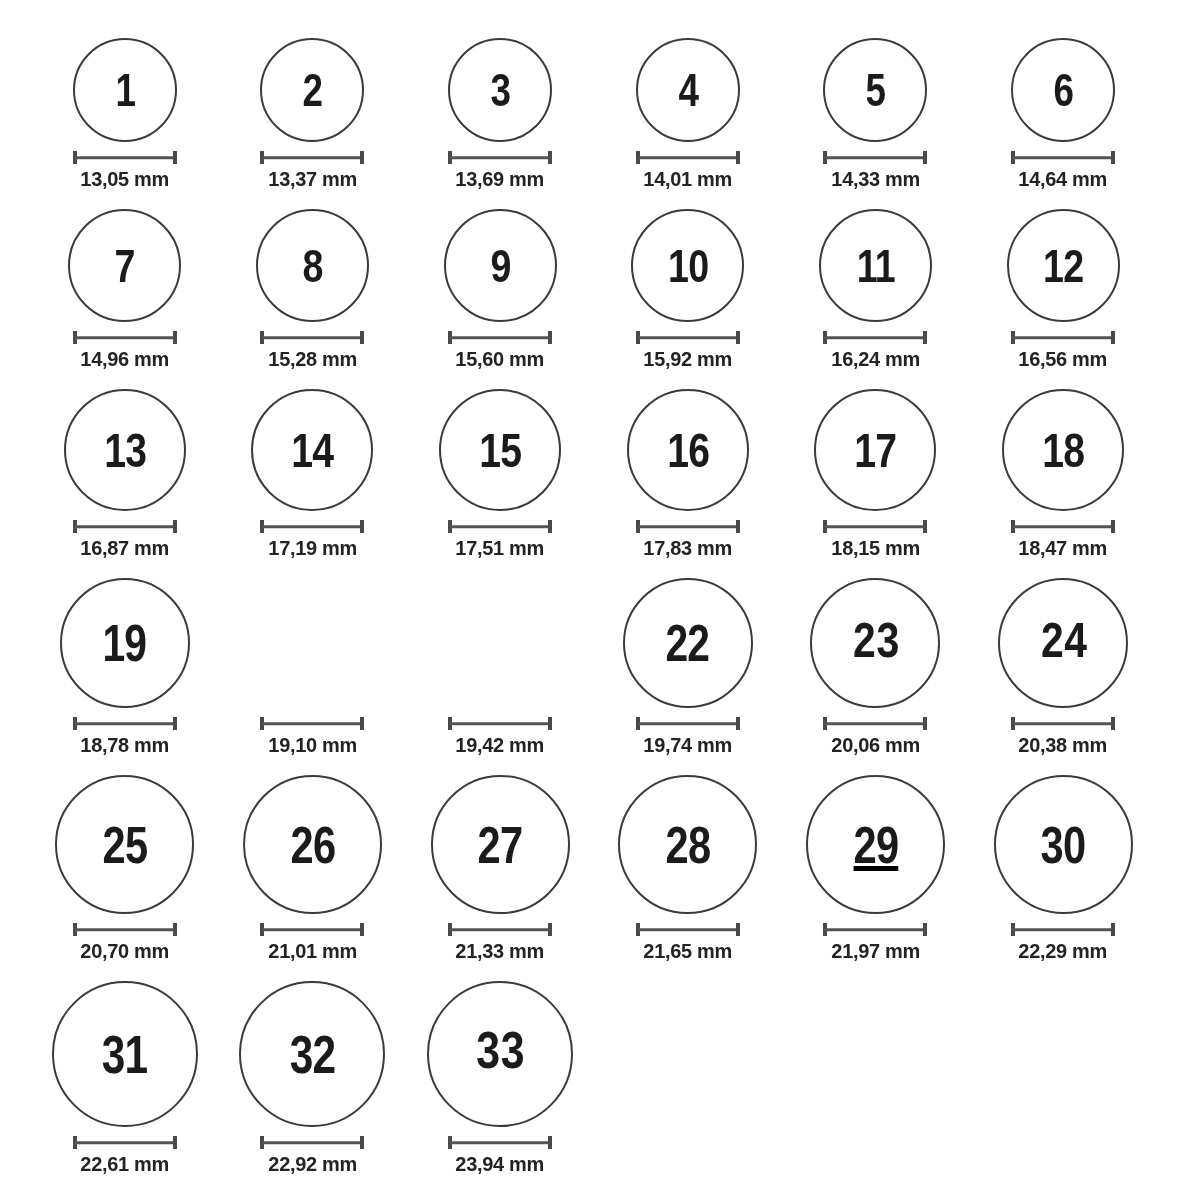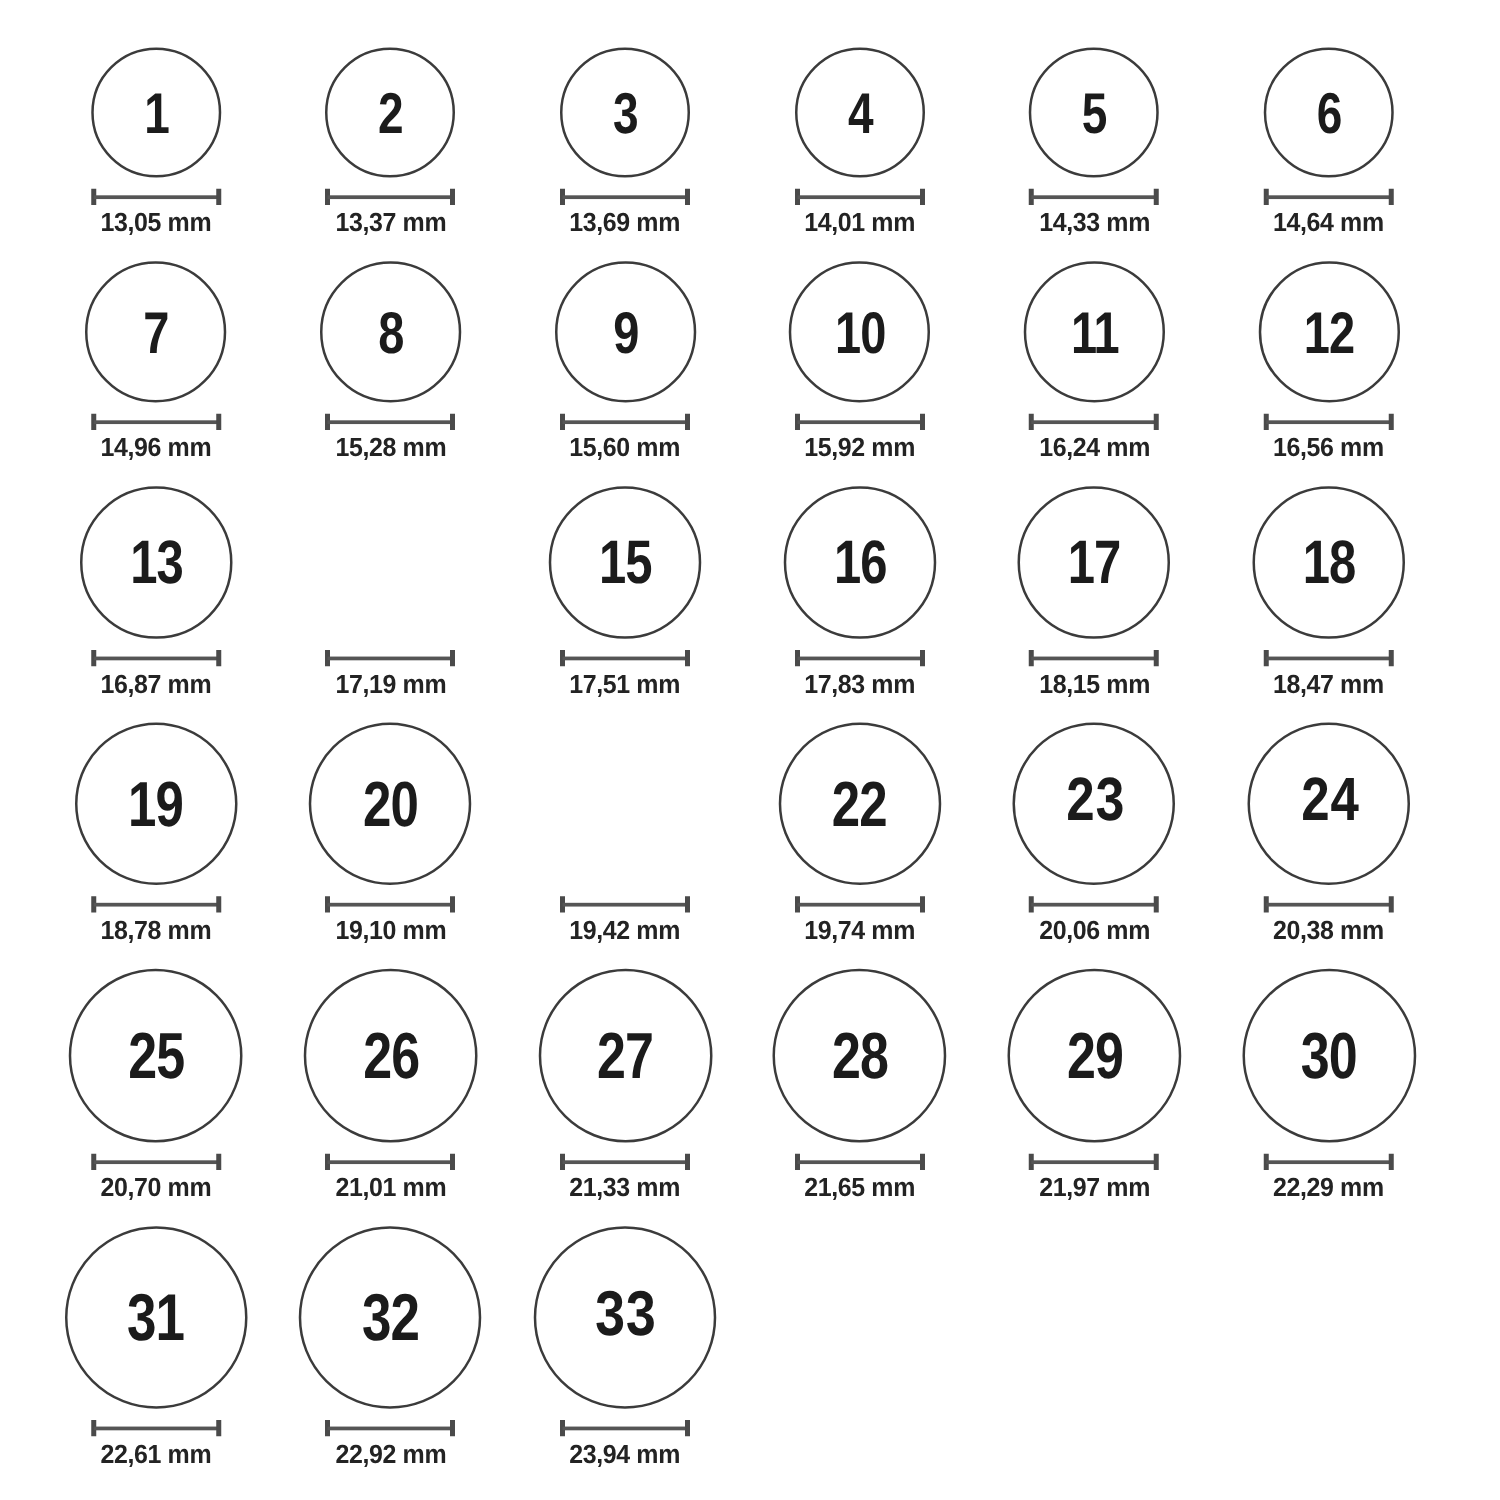--- a/index.html
+++ b/index.html
@@ -241,20 +241,23 @@
     </div>
     <div class="mline">
       <span class="cap-left"></span>
       <span class="bar"></span>
       <span class="cap-right"></span>
     </div>
     <div class="mm">16,87 mm</div>
   </div>
 
   <div class="cell">
+    <div class="circle" style="width: 122px; height: 122px;">
+      <span class="num" style="font-size: 49px;">14</span>
+    </div>
     <div class="mline">
       <span class="cap-left"></span>
       <span class="bar"></span>
       <span class="cap-right"></span>
     </div>
     <div class="mm">17,19 mm</div>
   </div>
 
   <div class="cell">
     <div class="circle" style="width: 122px; height: 122px;">
@@ -311,23 +314,20 @@
     </div>
     <div class="mline">
       <span class="cap-left"></span>
       <span class="bar"></span>
       <span class="cap-right"></span>
     </div>
     <div class="mm">18,78 mm</div>
   </div>
 
   <div class="cell">
-    <div class="circle" style="width: 130px; height: 130px;">
-      <span class="num" style="font-size: 51px;">20</span>
-    </div>
     <div class="mline">
       <span class="cap-left"></span>
       <span class="bar"></span>
       <span class="cap-right"></span>
     </div>
     <div class="mm">19,10 mm</div>
   </div>
 
   <div class="cell">
     <div class="mline">
@@ -417,21 +417,21 @@
     </div>
     <div class="mline">
       <span class="cap-left"></span>
       <span class="bar"></span>
       <span class="cap-right"></span>
     </div>
     <div class="mm">21,65 mm</div>
   </div>
 
   <div class="cell">
-    <div class="circle" style="width: 139px; height: 139px;">
+    <div class="circle" style="width: 139px; height: 139px; text-decoration: underline;">
       <span class="num" style="font-size: 52px;">29</span>
     </div>
     <div class="mline">
       <span class="cap-left"></span>
       <span class="bar"></span>
       <span class="cap-right"></span>
     </div>
     <div class="mm">21,97 mm</div>
   </div>
 

